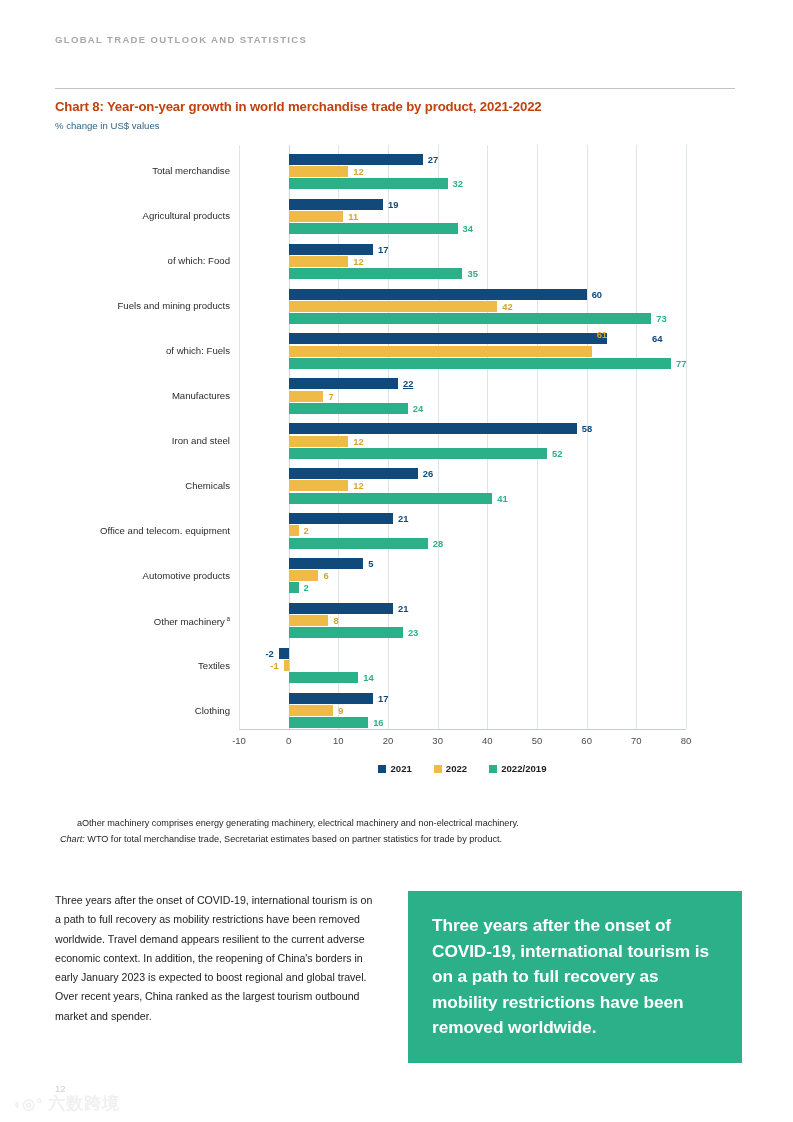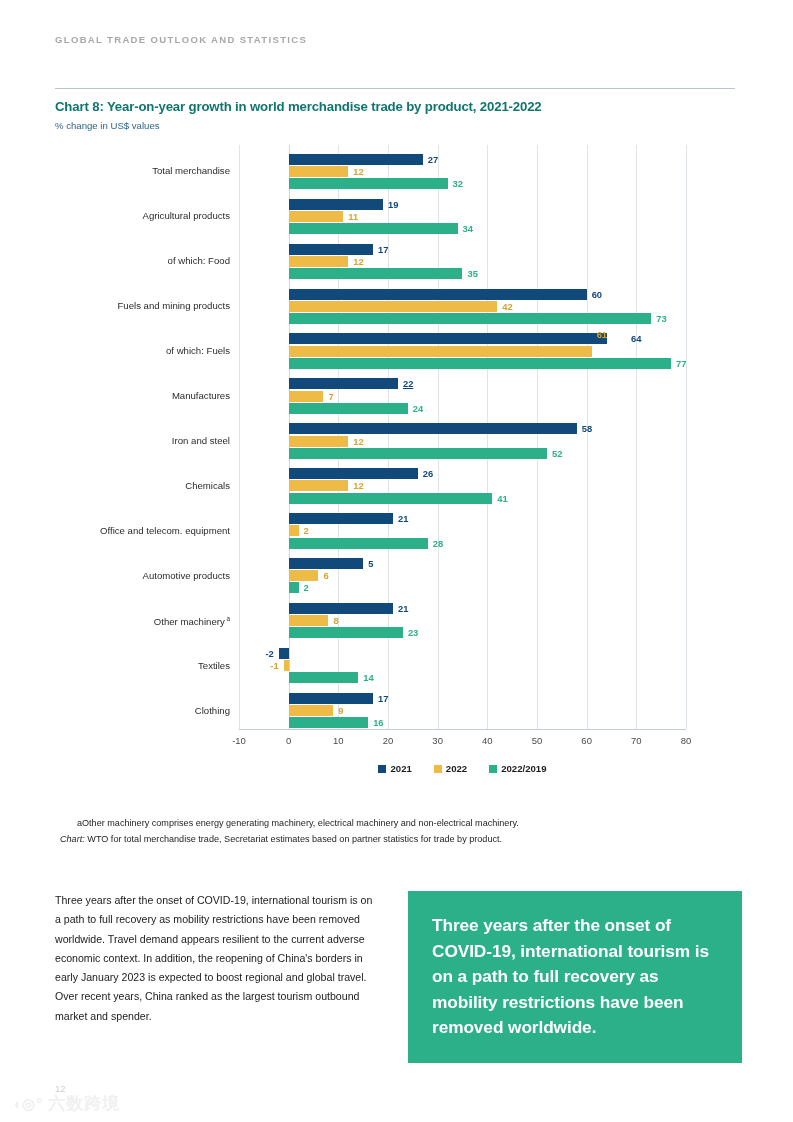--- a/index.html
+++ b/index.html
@@ -42,21 +42,21 @@
     background: #b9c4cc;
   }
 
   
   .chart-title {
     position: absolute;
     left: 55px;
     top: 99px;
     font-size: 13.2px;
     font-weight: bold;
-    color: #0f766e;
+    color: #c2410c;
     letter-spacing: -0.15px;
     white-space: nowrap;
   }
   .chart-subtitle {
     position: absolute;
     left: 55px;
     top: 120px;
     font-size: 9.6px;
     color: #2e6387;
   }
@@ -275,21 +275,21 @@
         <div class="bar-value s2022" style="top: 110.808px; left: 114.267px;">12</div>
         <div class="bar s2019" style="top: 123.008px; left: 49.6667px; width: 173.833px;"></div>
         <div class="bar-value s2019" style="top: 123.008px; left: 228.5px;">35</div>
         <div class="bar s2021" style="top: 143.531px; left: 49.6667px; width: 298px;"></div>
         <div class="bar-value s2021" style="top: 143.531px; left: 352.667px;">60</div>
         <div class="bar s2022" style="top: 155.731px; left: 49.6667px; width: 208.6px;"></div>
         <div class="bar-value s2022" style="top: 155.731px; left: 263.267px;">42</div>
         <div class="bar s2019" style="top: 167.931px; left: 49.6667px; width: 362.567px;"></div>
         <div class="bar-value s2019" style="top: 167.931px; left: 417.233px;">73</div>
         <div class="bar s2021" style="top: 188.454px; left: 49.6667px; width: 317.867px;"></div>
-        <div class="bar-value s2021" style="top: 188.454px; left: 353px; padding-left: 39px;">64</div>
+        <div class="bar-value s2021" style="top: 188.454px; left: 374px; padding-left: 39px;">64</div>
         <div class="bar s2022" style="top: 200.654px; left: 49.6667px; width: 302.967px;"></div>
         <div class="bar-value s2022" style="top: 184px; left: 357.633px;">61</div>
         <div class="bar s2019" style="top: 212.854px; left: 49.6667px; width: 382.433px;"></div>
         <div class="bar-value s2019" style="top: 212.854px; left: 437.1px;">77</div>
         <div class="bar s2021" style="top: 233.377px; left: 49.6667px; width: 109.267px;"></div>
         <div class="bar-value s2021" style="top: 233.377px; left: 163.933px; text-decoration: underline;">22</div>
         <div class="bar s2022" style="top: 245.577px; left: 49.6667px; width: 34.7667px;"></div>
         <div class="bar-value s2022" style="top: 245.577px; left: 89.4333px;">7</div>
         <div class="bar s2019" style="top: 257.777px; left: 49.6667px; width: 119.2px;"></div>
         <div class="bar-value s2019" style="top: 257.777px; left: 173.867px;">24</div>

